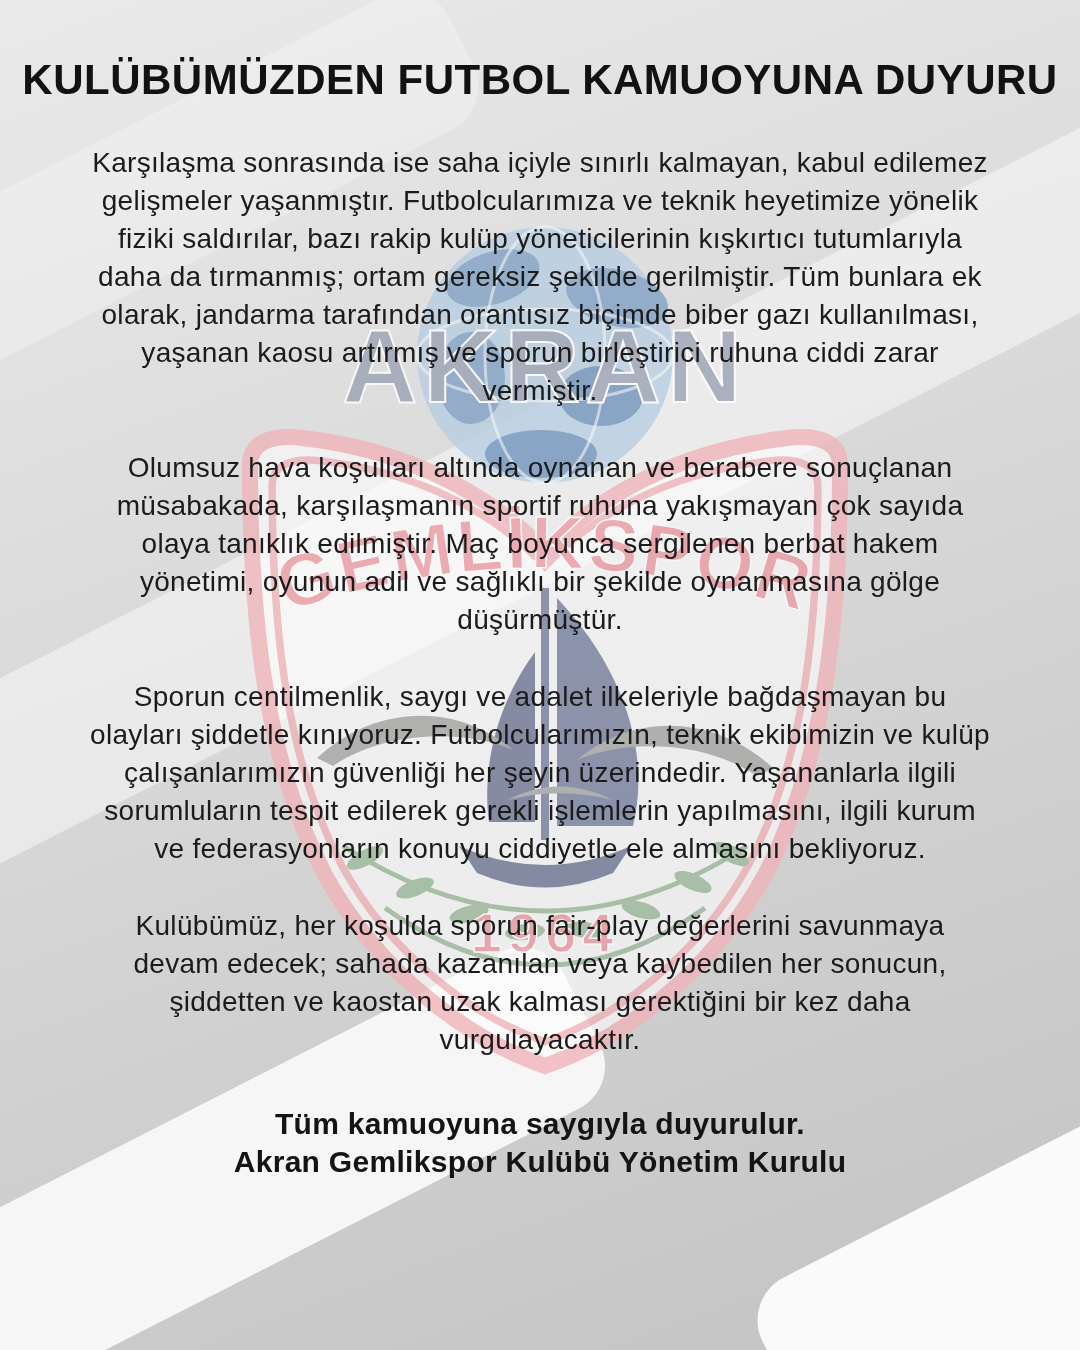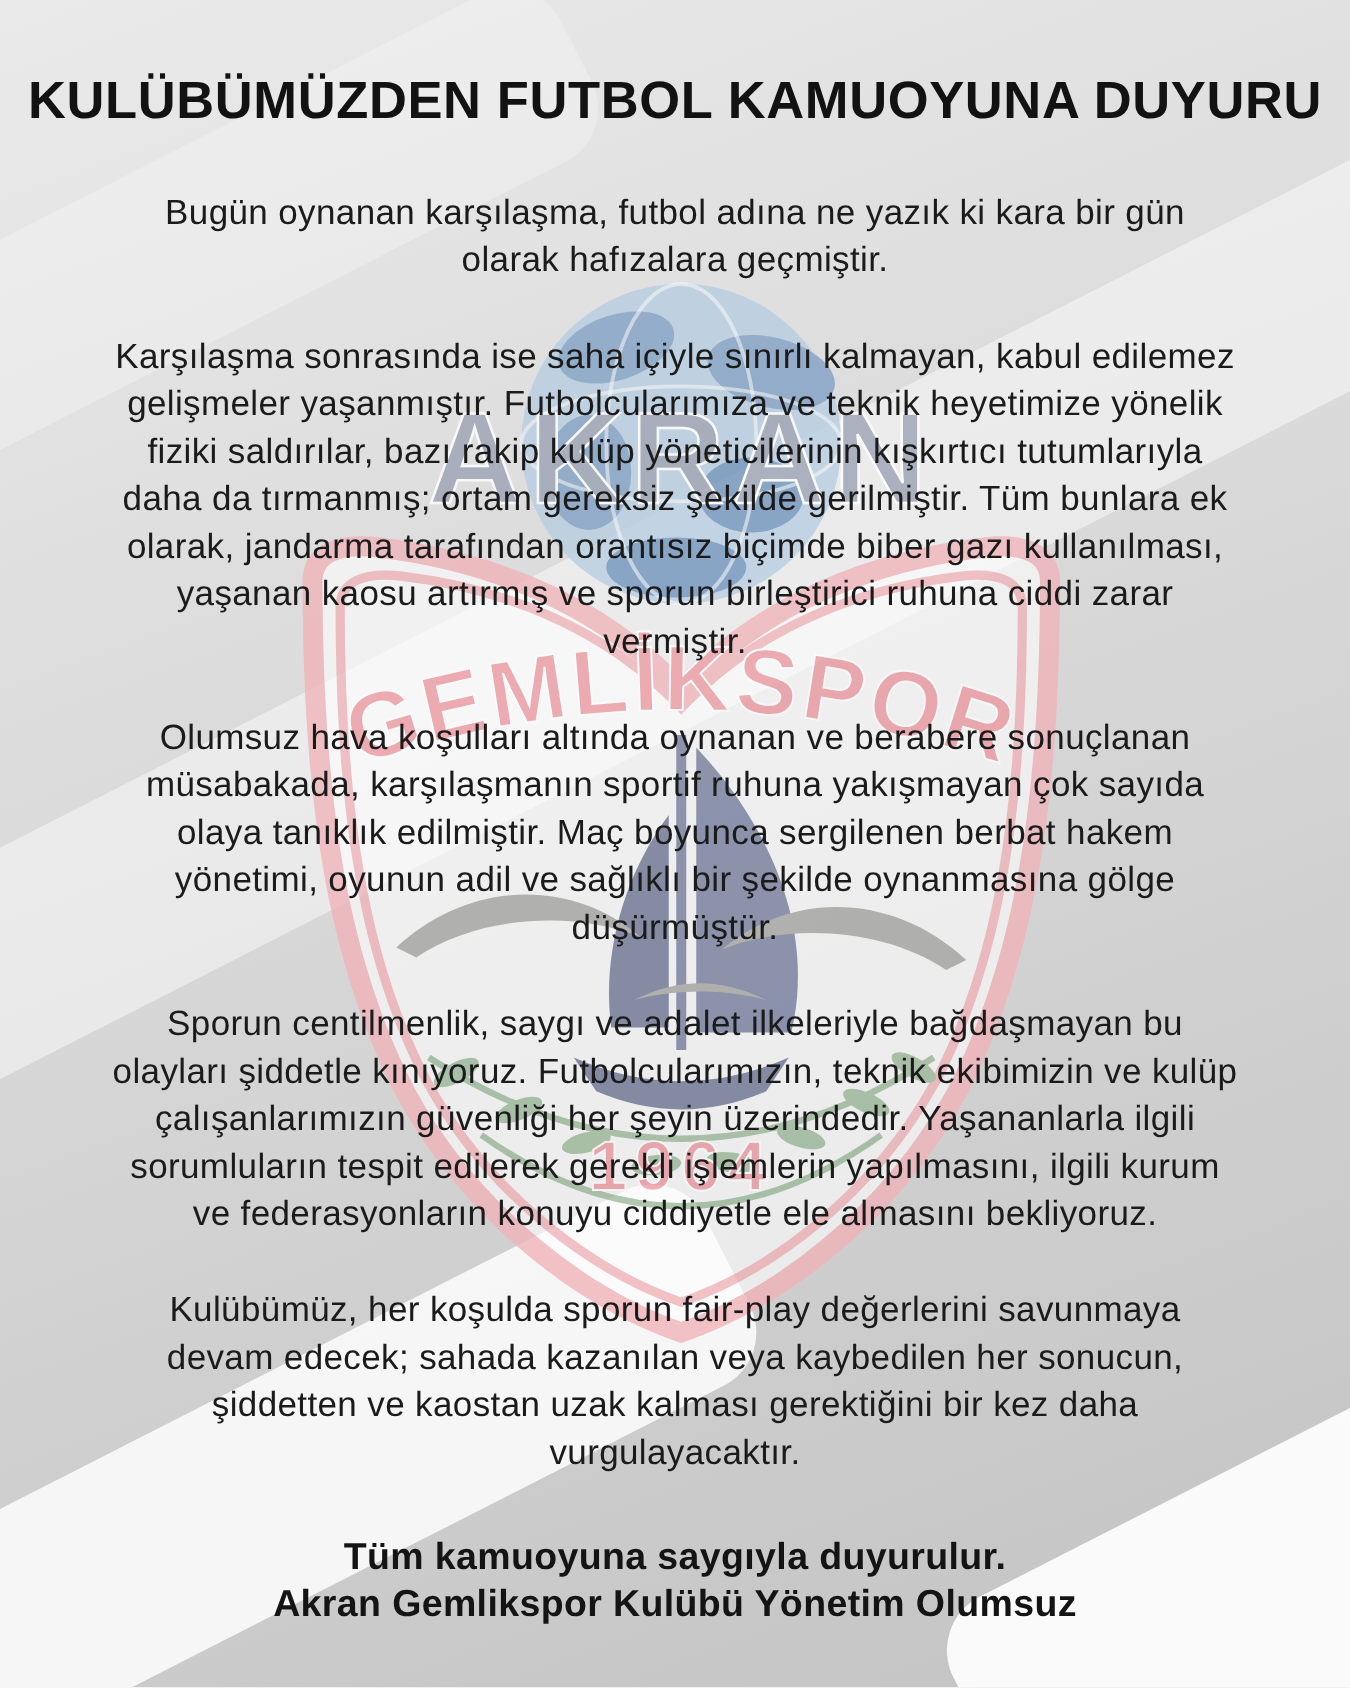--- a/index.html
+++ b/index.html
@@ -133,22 +133,20 @@
         <ellipse cx="506" cy="644" rx="20" ry="8" transform="rotate(30 506 644)"></ellipse>
       </g>
     </g>
 
     <text x="320" y="742" text-anchor="middle" font-size="56" letter-spacing="6" fill="#ec99a1" stroke="#ffffff" stroke-width="1.5">1964</text>
   </svg>
 
   <div class="sheet">
     <h1 class="title">KULÜBÜMÜZDEN FUTBOL KAMUOYUNA DUYURU</h1>
 
-    <p class="body first">Bugün oynanan karşılaşma, futbol adına ne yazık ki kara bir gün
-olarak hafızalara geçmiştir.</p>
     <p class="body">Karşılaşma sonrasında ise saha içiyle sınırlı kalmayan, kabul edilemez
 gelişmeler yaşanmıştır. Futbolcularımıza ve teknik heyetimize yönelik
 fiziki saldırılar, bazı rakip kulüp yöneticilerinin kışkırtıcı tutumlarıyla
 daha da tırmanmış; ortam gereksiz şekilde gerilmiştir. Tüm bunlara ek
 olarak, jandarma tarafından orantısız biçimde biber gazı kullanılması,
 yaşanan kaosu artırmış ve sporun birleştirici ruhuna ciddi zarar
 vermiştir.</p>
     <p class="body">Olumsuz hava koşulları altında oynanan ve berabere sonuçlanan
 müsabakada, karşılaşmanın sportif ruhuna yakışmayan çok sayıda
 olaya tanıklık edilmiştir. Maç boyunca sergilenen berbat hakem
@@ -159,17 +157,17 @@
 çalışanlarımızın güvenliği her şeyin üzerindedir. Yaşananlarla ilgili
 sorumluların tespit edilerek gerekli işlemlerin yapılmasını, ilgili kurum
 ve federasyonların konuyu ciddiyetle ele almasını bekliyoruz.</p>
     <p class="body">Kulübümüz, her koşulda sporun fair-play değerlerini savunmaya
 devam edecek; sahada kazanılan veya kaybedilen her sonucun,
 şiddetten ve kaostan uzak kalması gerektiğini bir kez daha
 vurgulayacaktır.</p>
 
     <div class="closing">
       <div>Tüm kamuoyuna saygıyla duyurulur.</div>
-      <div>Akran Gemlikspor Kulübü Yönetim Olumsuz</div>
+      <div>Akran Gemlikspor Kulübü Yönetim Kurulu</div>
     </div>
   </div>
 
 </div>
 
 </body></html>

